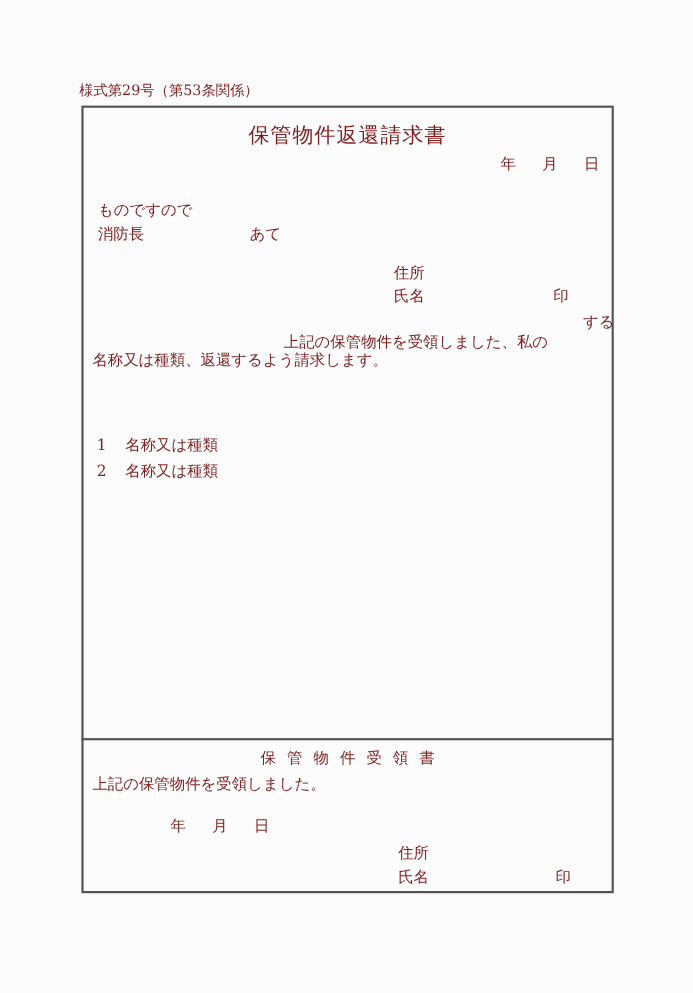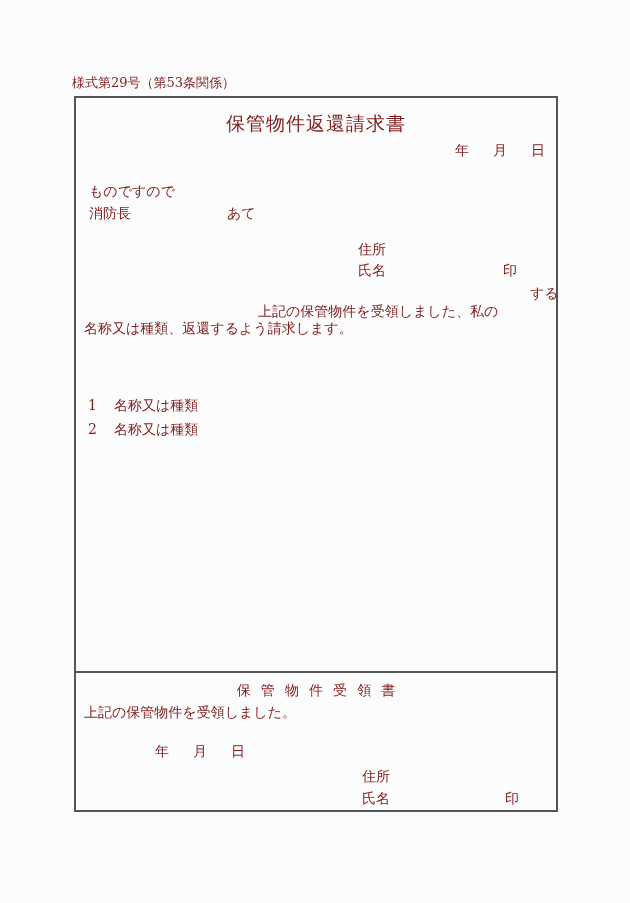--- a/index.html
+++ b/index.html
@@ -72,21 +72,21 @@
     border-top: 2px solid #555555;
   }
 
   .receipt-title {
     left: 0; right: 0; top: 584px;
     text-align: center;
     font-size: 14px;
     letter-spacing: 0.72em;
     padding-left: 0.72em;
   }
-  .receipt-body  { left: 8px;   top: 607px; font-family: Liberation Serif, serif; }
+  .receipt-body  { left: 8px;   top: 607px; }
   .rcpt-address  { left: 286px; top: 670px; }
   .rcpt-name     { left: 286px; top: 692px; }
   .seal-gap-bottom { margin-left: 115px; }
 </style>
 </head>
 <body>
 
 <div class="page">
 
   <div class="abs form-label">様式第29号（第53条関係）</div>

